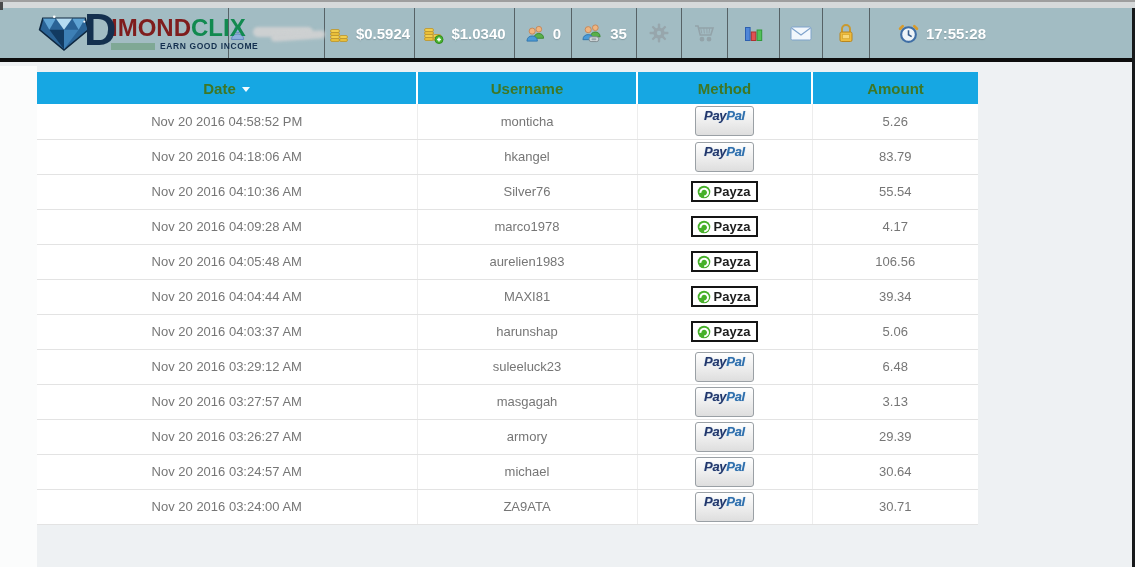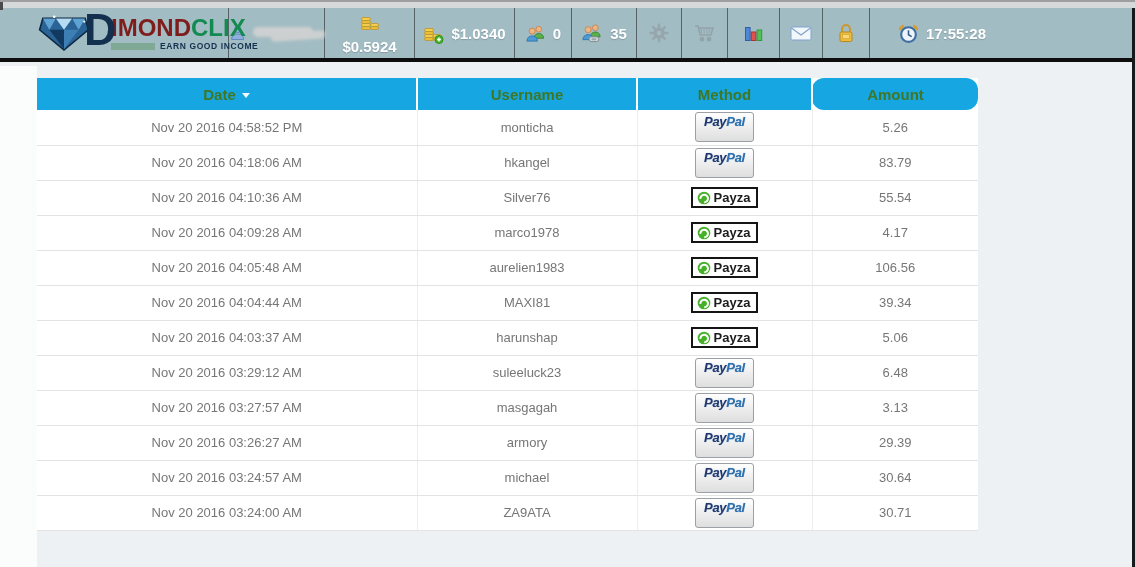--- a/index.html
+++ b/index.html
@@ -12,21 +12,21 @@
 
   
   .navbar { height:54px; background:#a2bcc3; display:flex; align-items:stretch; border-bottom:4px solid #0d0d0d; }
   .nav-cell { display:flex; align-items:center; justify-content:center; gap:7px;
               border-left:1px solid #57626
 6; flex-shrink:0; color:#fff; font-weight:bold; font-size:15px; cursor:pointer; }
   .nav-cell { border-left:1px solid #576266; }
   .nav-label { color:#fff; text-shadow:0 1px 1px rgba(40,60,70,.25); white-space:nowrap; }
   .cell-logo   { width:228px; border-left:none; justify-content:flex-start; padding-left:38px; }
   .cell-account{ width:96px; }
-  .cell-balance{ width:90px;flex-direction:column; }
+  .cell-balance{ width:90px; }
   .cell-purchase{ width:100px; }
   .cell-direct { width:57px; }
   .cell-rented { width:65px; }
   .cell-gear   { width:45px; }
   .cell-cart   { width:46px; }
   .cell-stats  { width:52px; }
   .cell-mail   { width:43px; }
   .cell-lock   { width:47px; }
   .cell-clock  { flex:1; justify-content:flex-start; padding-left:28px; cursor:default; }
 
@@ -46,25 +46,25 @@
   .name-blur i:nth-child(1){ left:0; top:2px; width:60px; height:10px; }
   .name-blur i:nth-child(2){ left:18px; top:7px; width:54px; height:8px; transform:rotate(-4deg); }
 
   
   .edge-right { position:absolute; right:0; top:8px; width:3px; height:559px; background:#17191b; }
 
   
   .left-gutter { position:absolute; left:0; top:66px; width:37px; height:501px; background:#fbfcfc; }
 
   
-  .payments-table { position:absolute; left:37px; top:78px; width:941px; border-collapse:collapse;
+  .payments-table { position:absolute; left:37px; top:72px; width:941px; border-collapse:collapse;
                     table-layout:fixed; background:#fff; }
   .payments-table th { background:#16a7e3; color:#3f7725; font-size:15px; font-weight:bold;
                        height:32px; border-right:2px solid #fff; text-align:center; }
-  .payments-table th:last-child { border-right:none;border-radius:12px; }
+  .payments-table th:last-child { border-right:none; }
   .payments-table td { height:35px; text-align:center; color:#767676; font-size:13px;
                        border-bottom:1px solid #e3e3e3; border-right:1px solid #ededed; background:#fff; }
   .payments-table td:last-child { border-right:none; }
   .sort-caret { display:inline-block; width:0; height:0; margin-left:6px; vertical-align:middle;
                 border-left:4px solid transparent; border-right:4px solid transparent;
                 border-top:5px solid #f3fbff; }
 
   
   .pp-badge { display:inline-block; padding:1px 8px 12px; background:linear-gradient(#ffffff,#dedede);
               border:1px solid #9aa0a5; border-radius:3px; font-style:italic; font-weight:bold;

